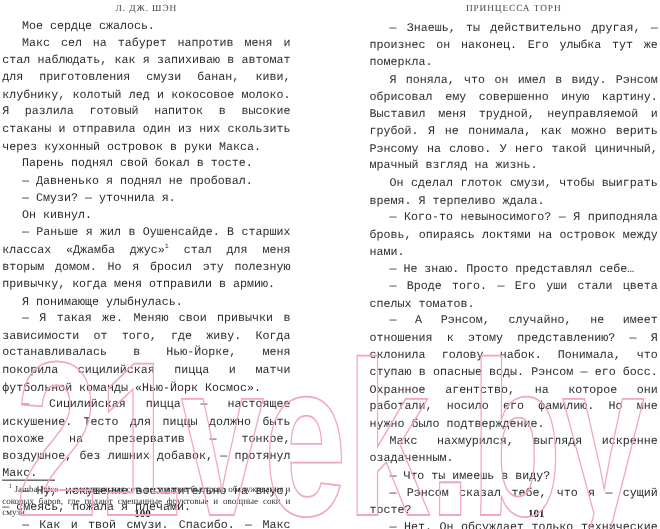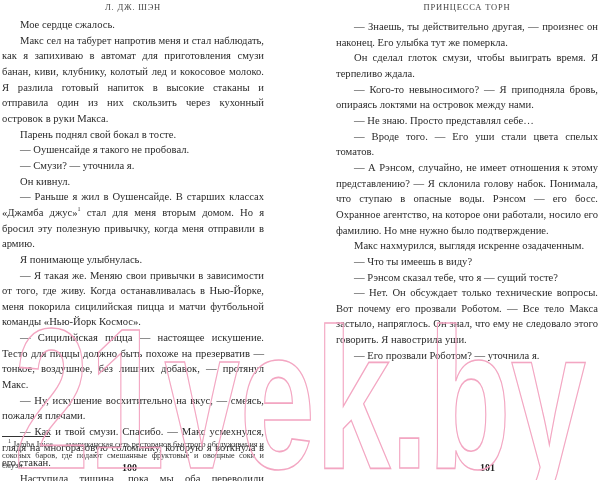--- a/index.html
+++ b/index.html
@@ -7,21 +7,21 @@
          font-family:"DejaVu Serif","Liberation Serif",serif; color:#2a2a2a; }
   .page { position:absolute; top:0; height:390px; }
   .page.left  { left:2px;  width:262px; }
   .page.right { left:336px; width:262px; }
   .running-head { position:absolute; top:2px; left:0; right:0; text-align:center;
     font-family:"Liberation Serif",serif; font-size:8.5px; letter-spacing:0.8px; color:#444; }
   .text { position:absolute; left:0; right:0; top:17px;
     font-family:"Liberation Serif",serif; font-size:10.6px; line-height:15.65px;
     text-align:justify; color:#2b2b2b; }
   .page.right .text { top:19px; }
-  .text p { margin:0; text-indent:18px; }
+  .text p { margin:0; text-indent:18px;font-family:Liberation Mono, monospace; }
   sup.fn { font-size:6px; vertical-align:super; line-height:0; }
   .fn-rule { position:absolute; left:0; top:436px; width:48px; border-top:1px solid #333; }
   .footnote { position:absolute; left:0; right:0; top:440px;
     font-family:"Liberation Serif",serif; font-size:8.2px; line-height:10.6px;
     color:#333; text-align:justify; }
   .footnote p { margin:0; text-indent:6px; }
   .folio { position:absolute; top:462px; font-family:Liberation Serif, serif;
     font-weight:bold; font-size:10px; color:#222; }
   .page.left .folio { left:120px; }
   .page.right .folio { left:144px;text-align:right; }
@@ -30,21 +30,21 @@
 </style>
 </head>
 <body>
 
 <div class="page left">
   <div class="running-head">Л. ДЖ. ШЭН</div>
   <div class="text">
     <p>Мое сердце сжалось.</p>
     <p>Макс сел на табурет напротив меня и стал наблюдать, как я запихиваю в автомат для приготовления смузи банан, киви, клубнику, колотый лед и кокосовое молоко. Я разлила готовый напиток в высокие стаканы и отправила один из них скользить через кухонный островок в руки Макса.</p>
     <p>Парень поднял свой бокал в тосте.</p>
-    <p>— Оушенсайде я такого не пробовал.</p>
+    <p>— Давненько я поднял не пробовал.</p>
     <p>— Смузи? — уточнила я.</p>
     <p>Он кивнул.</p>
     <p><span>— Раньше я жил в Оушенсайде. В старших классах «Джамба джус»</span><sup class="fn">1</sup> <span>стал для меня вторым домом. Но я бросил эту полезную привычку, когда меня отправили в армию.</span></p>
     <p>Я понимающе улыбнулась.</p>
     <p>— Я такая же. Меняю свои привычки в зависимости от того, где живу. Когда останавливалась в Нью-Йорке, меня покорила сицилийская пицца и матчи футбольной команды «Нью-Йорк Космос».</p>
     <p>— Сицилийская пицца — настоящее искушение. Тесто для пиццы должно быть похоже на презерватив — тонкое, воздушное, без лишних добавок, — протянул Макс.</p>
     <p>— Ну, искушение восхитительно на вкус, — смеясь, пожала я плечами.</p>
     <p>— Как и твой смузи. Спасибо. — Макс усмехнулся, глядя на многоразовую соломинку, которую я воткнула в его стакан.</p>
     <p>Наступила тишина, пока мы оба переводили дыхание.</p>
   </div>
@@ -52,20 +52,21 @@
   <div class="footnote">
     <p><sup class="fn">1</sup> <span>Jamba Juice — американская сеть ресторанов быстрого обслуживания и соковых баров, где подают смешанные фруктовые и овощные соки и смузи.</span></p>
   </div>
   <div class="folio">100</div>
 </div>
 
 <div class="page right">
   <div class="running-head">ПРИНЦЕССА ТОРН</div>
   <div class="text">
     <p>— Знаешь, ты действительно другая, — произнес он наконец. Его улыбка тут же померкла.</p>
+    <p>Я поняла, что он имел в виду. Рэнсом обрисовал ему совершенно иную картину. Выставил меня трудной, неуправляемой и грубой. Я не понимала, как можно верить Рэнсому на слово. У него такой циничный, мрачный взгляд на жизнь.</p>
     <p>Он сделал глоток смузи, чтобы выиграть время. Я терпеливо ждала.</p>
     <p>— Кого-то невыносимого? — Я приподняла бровь, опираясь локтями на островок между нами.</p>
     <p>— Не знаю. Просто представлял себе…</p>
     <p>— Вроде того. — Его уши стали цвета спелых томатов.</p>
     <p>— А Рэнсом, случайно, не имеет отношения к этому представлению? — Я склонила голову набок. Понимала, что ступаю в опасные воды. Рэнсом — его босс. Охранное агентство, на которое они работали, носило его фамилию. Но мне нужно было подтверждение.</p>
     <p>Макс нахмурился, выглядя искренне озадаченным.</p>
     <p>— Что ты имеешь в виду?</p>
     <p>— Рэнсом сказал тебе, что я — сущий тосте?</p>
     <p>— Нет. Он обсуждает только технические вопросы. Вот почему его прозвали Роботом. — Все тело Макса застыло, напряглось. Он знал, что ему не следовало этого говорить. Я навострила уши.</p>
     <p>— Его прозвали Роботом? — уточнила я.</p>

